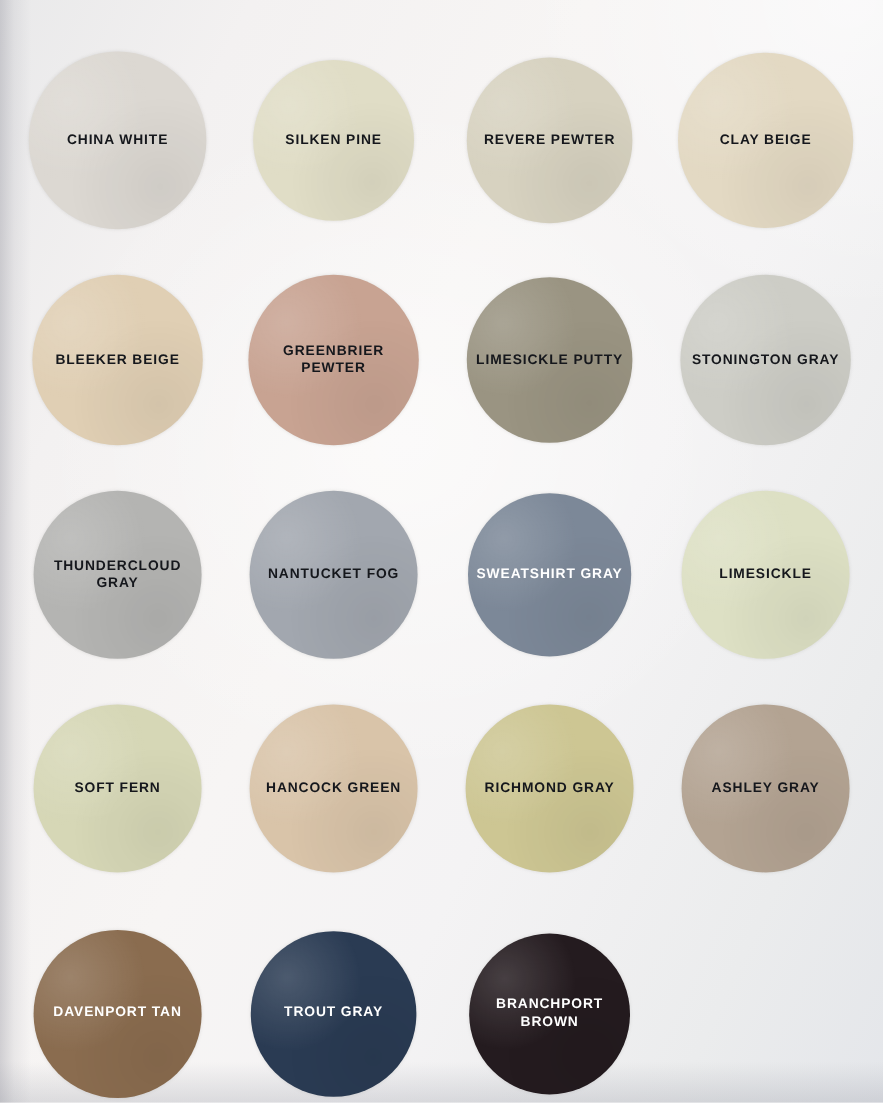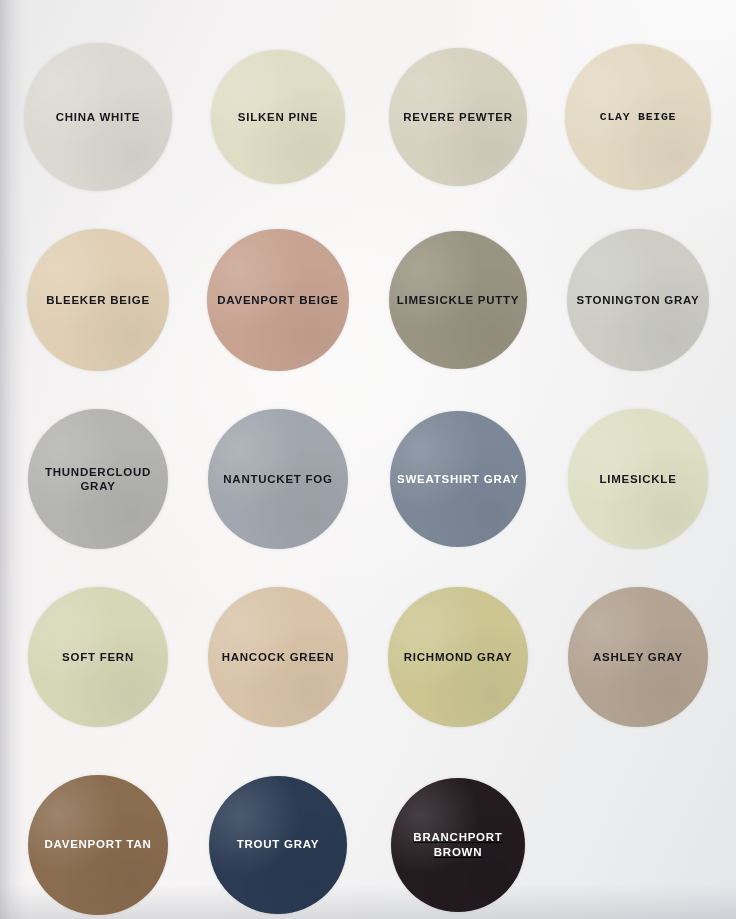--- a/index.html
+++ b/index.html
@@ -127,32 +127,32 @@
         <div class="swatch" style="width: 134px; height: 134px; background: rgb(224, 221, 198);">
           <div class="label dark">SILKEN PINE</div>
         </div>
       </div>
       <div class="cell">
         <div class="swatch" style="width: 138px; height: 138px; background: rgb(215, 210, 192);">
           <div class="label dark">REVERE PEWTER</div>
         </div>
       </div>
       <div class="cell">
-        <div class="swatch" style="width: 146px; height: 146px; background: rgb(227, 217, 195); font-family: Liberation Mono, monospace;">
+        <div class="swatch" style="width: 146px; height: 146px; background: rgb(227, 217, 195);">
           <div class="label dark">CLAY BEIGE</div>
         </div>
       </div>
       <div class="cell">
         <div class="swatch" style="width: 142px; height: 142px; background: rgb(224, 207, 180);">
           <div class="label dark">BLEEKER BEIGE</div>
         </div>
       </div>
       <div class="cell">
         <div class="swatch" style="width: 142px; height: 142px; background: rgb(200, 163, 146);">
-          <div class="label dark">DAVENPORT BEIGE</div>
+          <div class="label dark">GREENBRIER PEWTER</div>
         </div>
       </div>
       <div class="cell">
         <div class="swatch" style="width: 138px; height: 138px; background: rgb(154, 148, 130);">
           <div class="label dark">LIMESICKLE PUTTY</div>
         </div>
       </div>
       <div class="cell">
         <div class="swatch" style="width: 142px; height: 142px; background: rgb(205, 205, 198);">
           <div class="label dark">STONINGTON GRAY</div>
@@ -202,18 +202,18 @@
         <div class="swatch" style="width: 140px; height: 140px; background: rgb(138, 108, 79); text-align: center;">
           <div class="label light">DAVENPORT TAN</div>
         </div>
       </div>
       <div class="cell">
         <div class="swatch" style="width: 138px; height: 138px; background: rgb(42, 59, 83);">
           <div class="label light">TROUT GRAY</div>
         </div>
       </div>
       <div class="cell">
-        <div class="swatch" style="width: 134px; height: 134px; background: rgb(36, 27, 31); text-decoration: underline;">
+        <div class="swatch" style="width: 134px; height: 134px; background: rgb(36, 27, 31);">
           <div class="label light">BRANCHPORT BROWN</div>
         </div>
       </div>
     </div>
 </div>
 
 </body></html>

